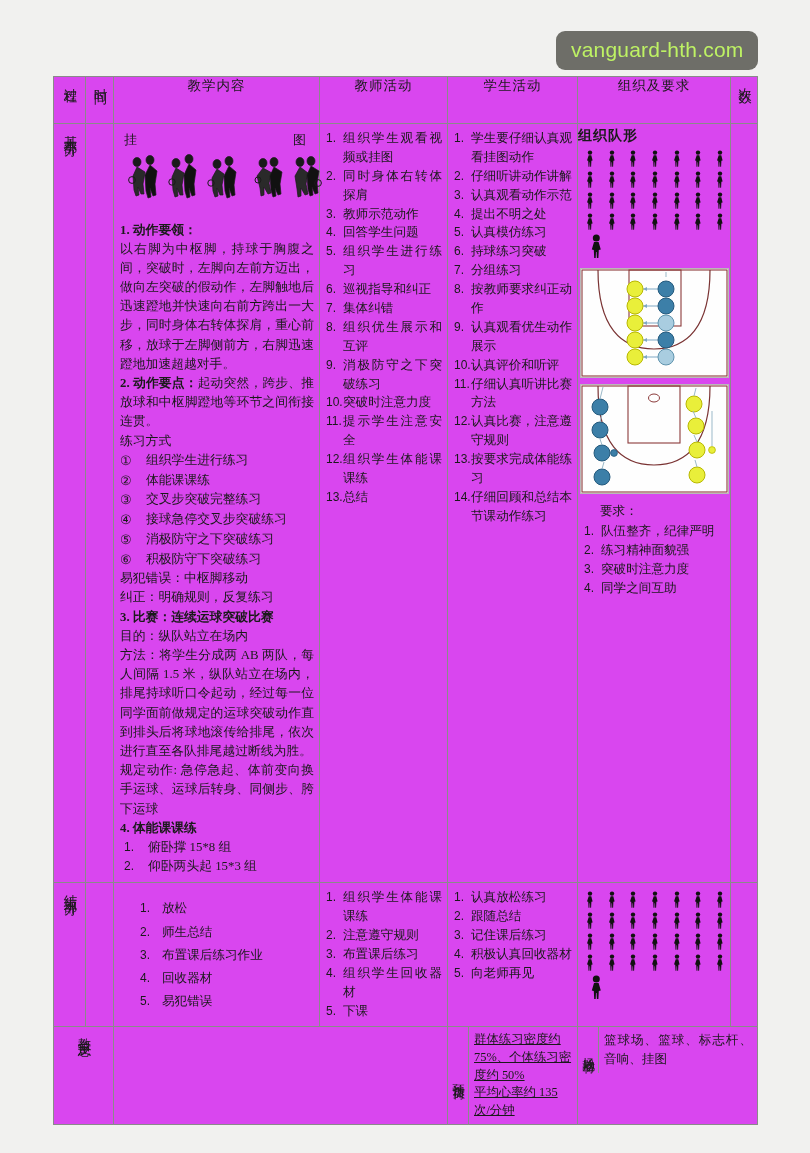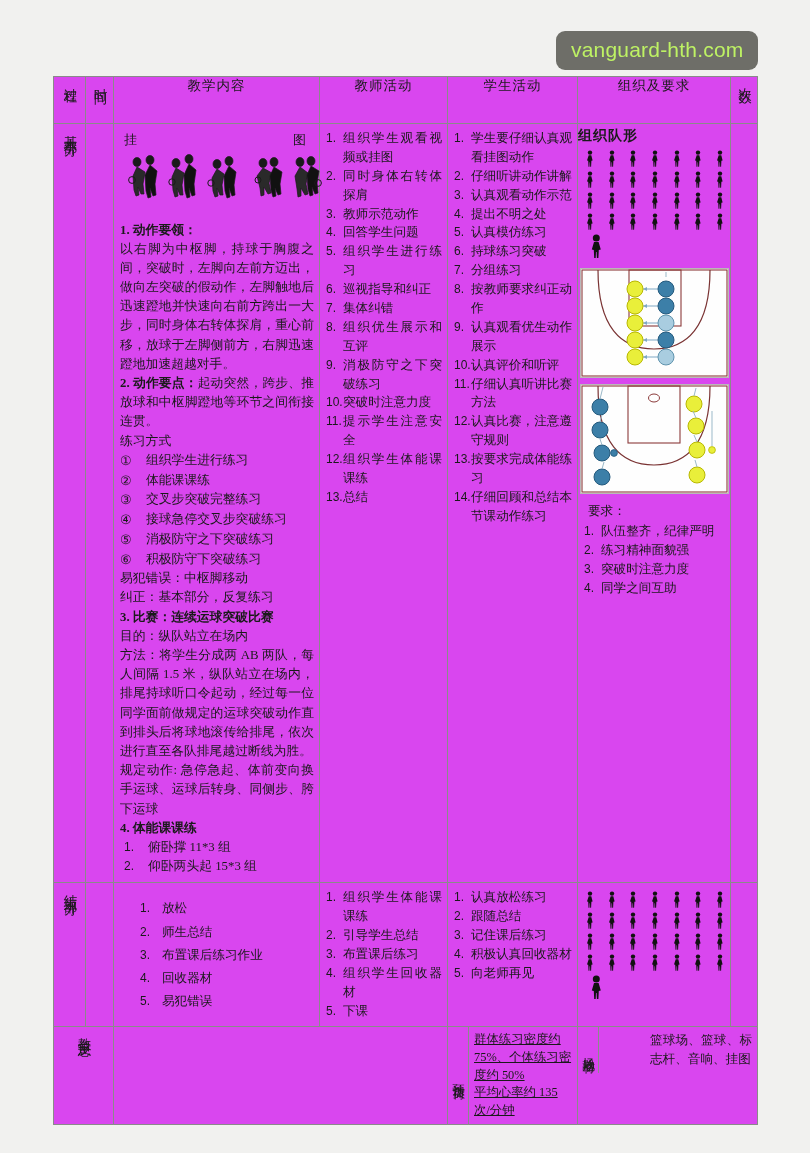--- a/index.html
+++ b/index.html
@@ -90,21 +90,21 @@
     letter-spacing:1px;margin:3px 0 5px 0;
   }
   .fig-grid{padding:0 6px 0 8px;}
   .fig-row{display:flex;justify-content:space-between;margin-bottom:4px;}
   .teacher-row{padding-left:4px;margin-top:2px;}
 
   
   .court{margin:6px auto 4px auto;display:block;border:1px solid #b9b9b9;background:#fdfdfd;}
 
   .req{padding:4px 5px 5px 6px;font-size:12.6px;line-height:1.5;}
-  .req .rt{margin:0 0 1px 4px;}
+  .req .rt{margin:0 0 1px 16px;}
 
   
   .small-v{font-size:12.4px;}
   .load-cell{padding:4px 4px 4px 5px;font-size:12.4px;line-height:1.42;}
   .equip-cell{padding:4px 5px;font-size:12.6px;line-height:1.5;text-align:justify;}
 </style>
 </head>
 <body>
 
 <div class="page">
@@ -237,32 +237,32 @@
                   <span class="c">⑤</span>
                   <span class="t">消极防守之下突破练习</span>
                 </li>
             <li>
                   <span class="c">⑥</span>
                   <span class="t">积极防守下突破练习</span>
                 </li>
           </ul>
 
           <p class="para">易犯错误：中枢脚移动</p>
-          <p class="para">纠正：基本部分，反复练习</p>
+          <p class="para">纠正：明确规则，反复练习</p>
 
           <p class="para bold">3. 比赛：连续运球突破比赛</p>
           <p class="para">目的：纵队站立在场内</p>
           <p class="para">方法：将学生分成两 AB 两队，每人间隔 1.5 米，纵队站立在场内，排尾持球听口令起动，经过每一位同学面前做规定的运球突破动作直到排头后将球地滚传给排尾，依次进行直至各队排尾越过断线为胜。</p>
           <p class="para">规定动作: 急停急起、体前变向换手运球、运球后转身、同侧步、胯下运球</p>
 
           <p class="para bold">4. 体能课课练</p>
           <ul class="num-list practice-list">
             <li>
                   <span class="n">1.</span>
-                  <span class="t">俯卧撑 11*3 组</span>
+                  <span class="t">俯卧撑 15*8 组</span>
                 </li>
             <li>
                   <span class="n">2.</span>
                   <span class="t">仰卧两头起 15*3 组</span>
                 </li>
           </ul>
         </div>
       </td>
 
       <td>
@@ -650,21 +650,21 @@
       </td>
       <td>
         <div class="cell">
           <ul class="num-list">
             <li>
                   <span class="n">1.</span>
                   <span class="t">组织学生体能课课练</span>
                 </li>
             <li>
                   <span class="n">2.</span>
-                  <span class="t">引导学生总结</span>
+                  <span class="t">注意遵守规则</span>
                 </li>
             <li>
                   <span class="n">3.</span>
                   <span class="t">布置课后练习</span>
                 </li>
             <li>
                   <span class="n">4.</span>
                   <span class="t">组织学生回收器材</span>
                 </li>
             <li>
@@ -849,21 +849,21 @@
           <div style="flex:0 0 20px;border-right:1px solid #8a8a8a;display:flex;align-items:center;justify-content:center;">
             <div class="vtxt small-v" style="letter-spacing:1px;">预计负荷</div>
           </div>
           <div class="load-cell" style="flex:1 1 auto;text-decoration:underline;">
             <div>群体练习密度约 75%、个体练习密度约 50%</div>
             <div>平均心率约 135 次/分钟</div>
           </div>
         </div>
       </td>
       <td colspan="2" style="padding:0">
-        <div style="display:flex;height:100%;gap:46px;">
+        <div style="display:flex;height:100%;">
           <div style="flex:0 0 20px;border-right:1px solid #8a8a8a;display:flex;align-items:center;justify-content:center;">
             <div class="vtxt small-v" style="letter-spacing:1px;">场地器材</div>
           </div>
           <div class="equip-cell" style="flex:1 1 auto;display:flex;align-items:center;">
             <span>篮球场、篮球、标志杆、音响、挂图</span>
           </div>
         </div>
       </td>
     </tr>
   </tbody>

